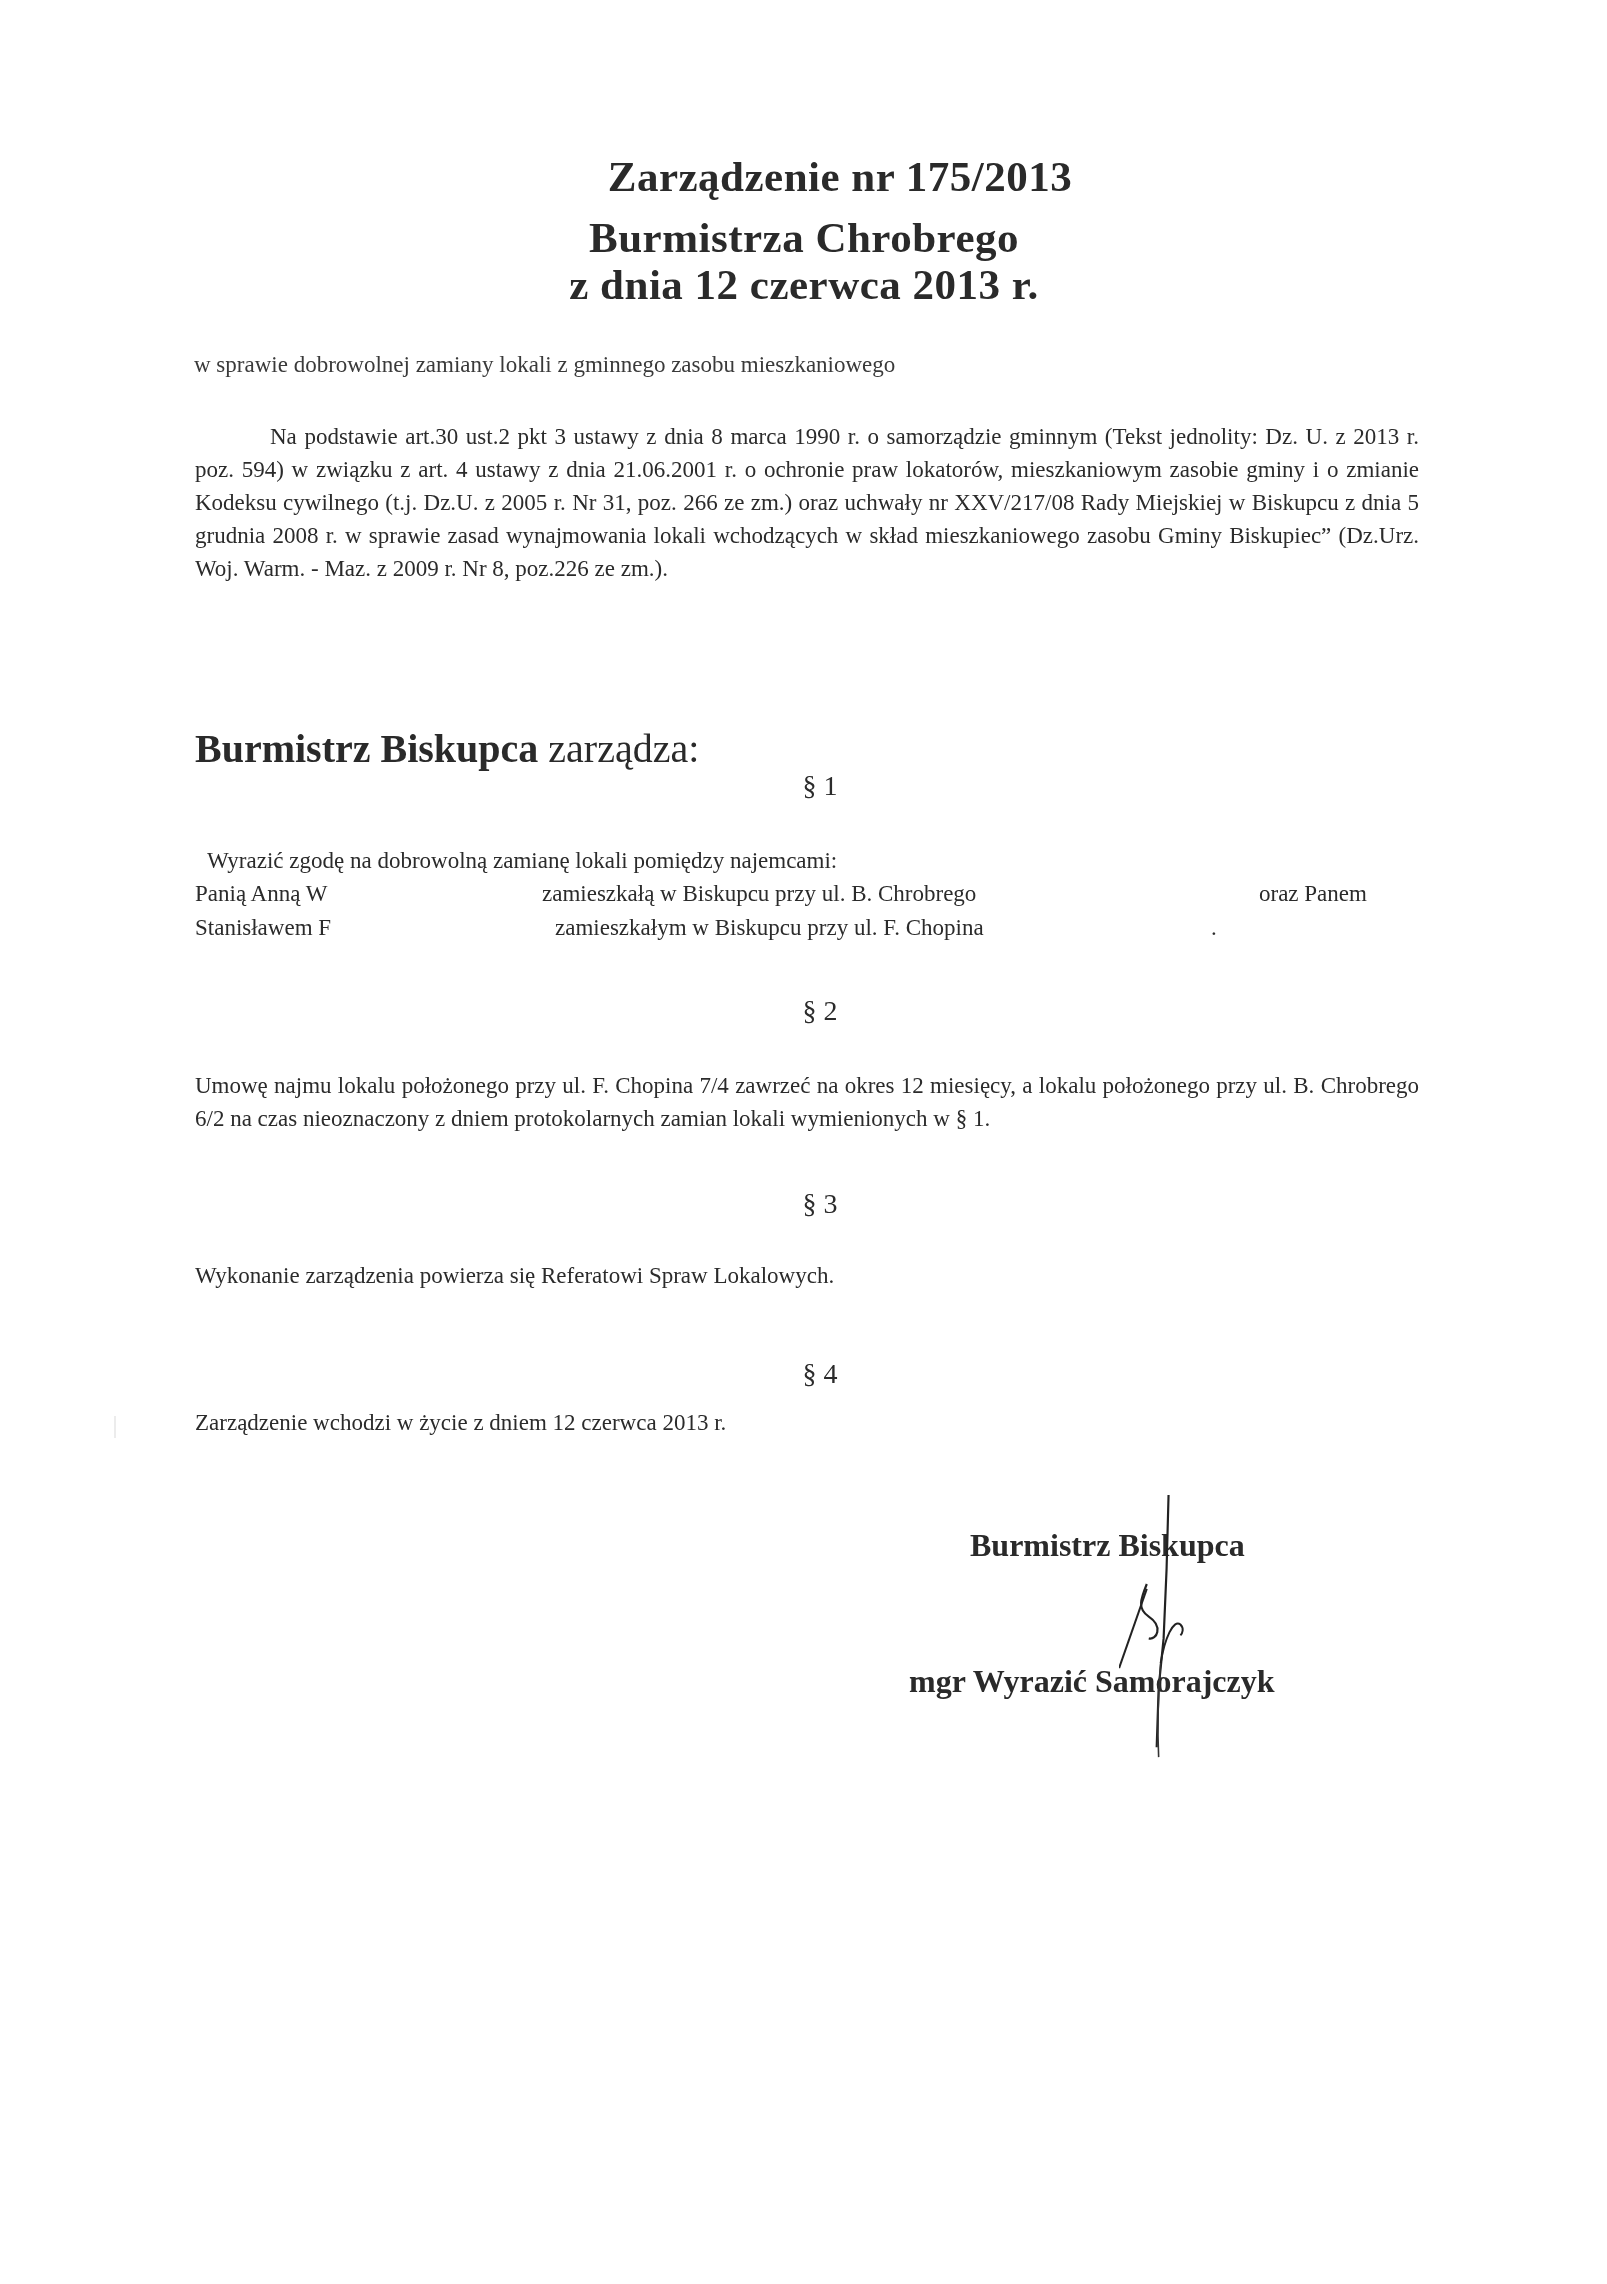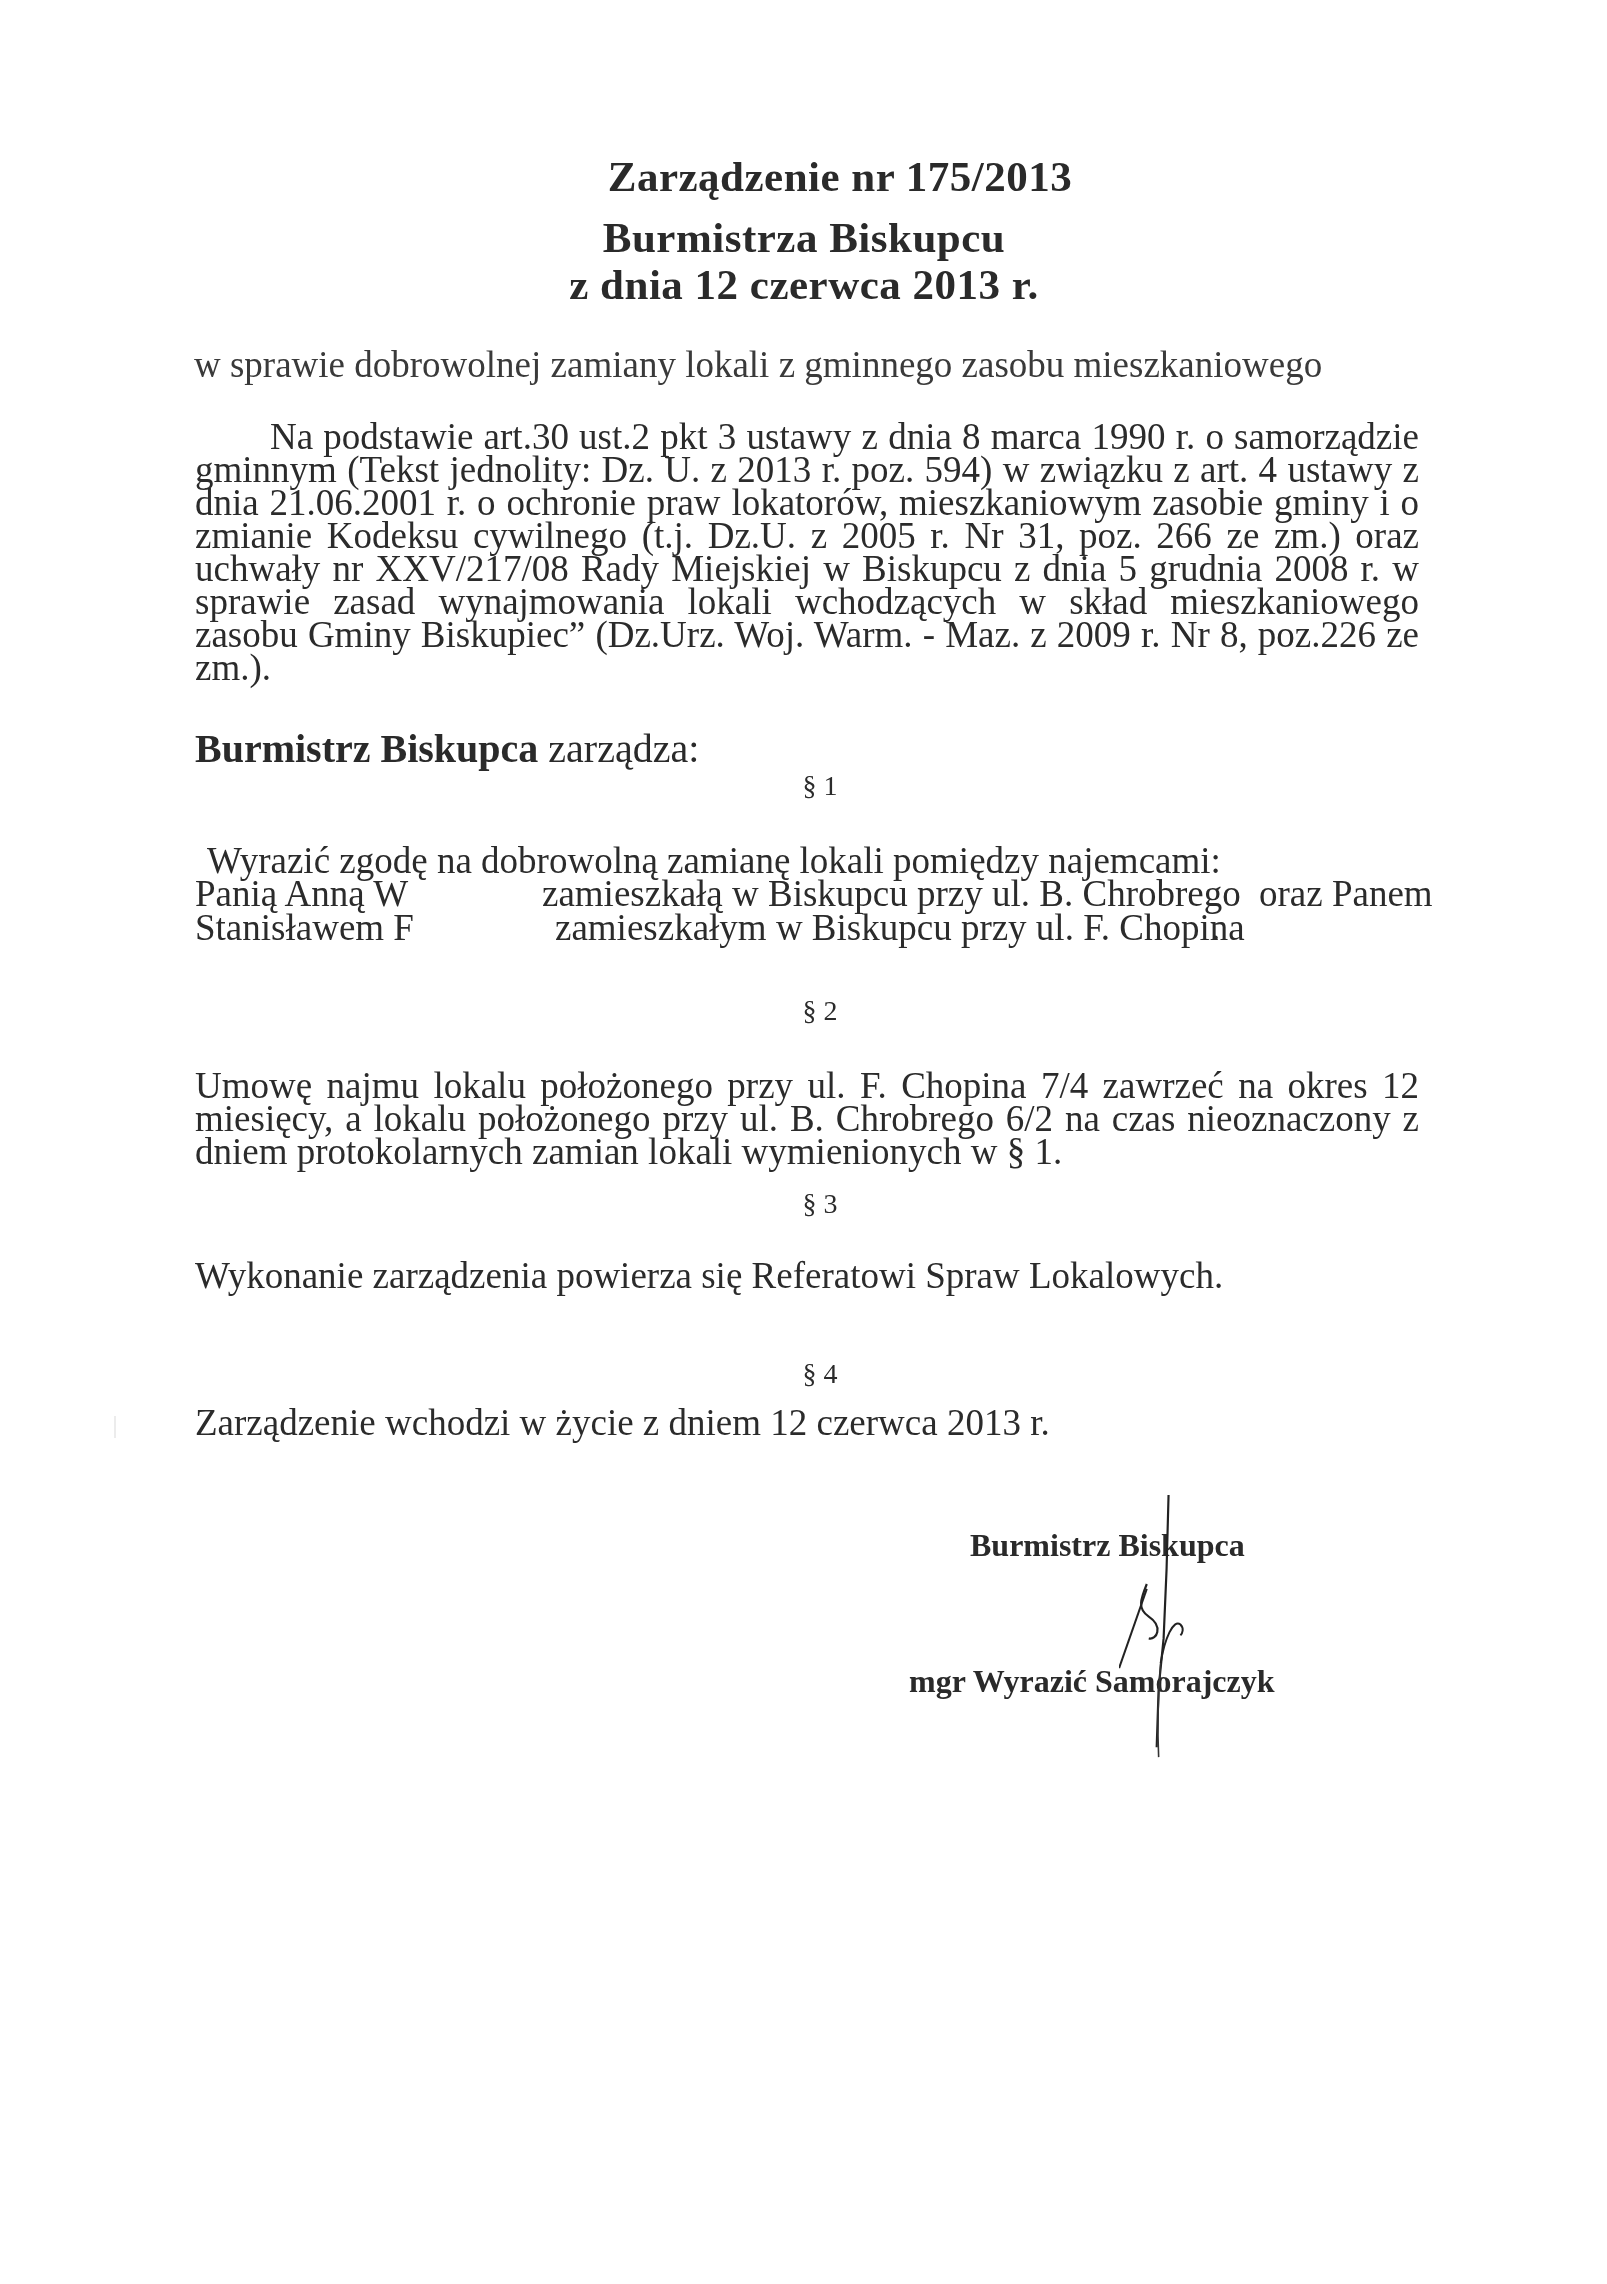--- a/index.html
+++ b/index.html
@@ -1,35 +1,35 @@
 <!DOCTYPE html>
 <html><head>
   <meta charset="utf-8">
   <style>
     html, body { margin: 0; padding: 0; background: #ffffff; }
     body { width: 1608px; height: 2285px; position: relative; overflow: hidden;
            font-family: "Liberation Serif", "DejaVu Serif", serif; color: #222; }
     .abs { position: absolute; }
     .title { left: 0; width: 1608px; text-align: center; font-weight: bold;
              font-size: 43px; color: #2a2a2a; letter-spacing: 0.5px; line-height: 51px; }
-    .body-text { font-size: 37px; line-height: 33px; color: #2b2b2b; }
+    .body-text { font-size: 23px; line-height: 33px; color: #2b2b2b; }
     .justify { text-align: justify; text-align-last: left; }
     .para { left: 195px; width: 1224px; }
     .indent { text-indent: 75px; }
     .section { left: 0; width: 1608px; text-align: center; font-size: 28px; color: #2b2b2b; }
     .section span { position: relative; left: 16px; }
     .bold { font-weight: bold; }
     .sig { font-weight: bold; font-size: 32px; color: #2a2a2a; }
     .margin-mark { left: 114px; top: 1416px; width: 2px; height: 22px; background: #ececec; }
   </style>
 </head>
 <body>
 
 <div class="abs title" style="top:151px;padding-left:36px;">Zarządzenie nr 175/2013</div>
-<div class="abs title" style="top:212px;">Burmistrza Biskupcu</div>
+<div class="abs title" style="top:212px;">Burmistrza Chrobrego</div>
 <div class="abs title" style="top:259px;">z dnia 12 czerwca 2013 r.</div>
 
 <div class="abs body-text" style="left:194px; top:348px; color:#3a3a3a;">w sprawie dobrowolnej zamiany lokali z gminnego zasobu mieszkaniowego</div>
 
 <div class="abs body-text justify para indent" style="top:420px;">Na podstawie art.30 ust.2 pkt 3 ustawy z dnia 8 marca 1990 r. o samorządzie gminnym (Tekst jednolity: Dz. U. z 2013 r. poz. 594) w związku z art. 4 ustawy z dnia 21.06.2001 r. o ochronie praw lokatorów, mieszkaniowym zasobie gminy i o zmianie Kodeksu cywilnego (t.j. Dz.U. z 2005 r. Nr 31, poz. 266 ze zm.) oraz uchwały nr XXV/217/08 Rady Miejskiej w Biskupcu z dnia 5 grudnia 2008 r. w sprawie zasad wynajmowania lokali wchodzących w skład mieszkaniowego zasobu Gminy Biskupiec” (Dz.Urz. Woj. Warm. - Maz. z 2009 r. Nr 8, poz.226 ze zm.).</div>
 
 <div class="abs" style="left:195px; top:725px; font-size:40px; color:#2a2a2a;">
   <span class="bold">Burmistrz Biskupca</span><span> zarządza:</span>
 </div>
 

